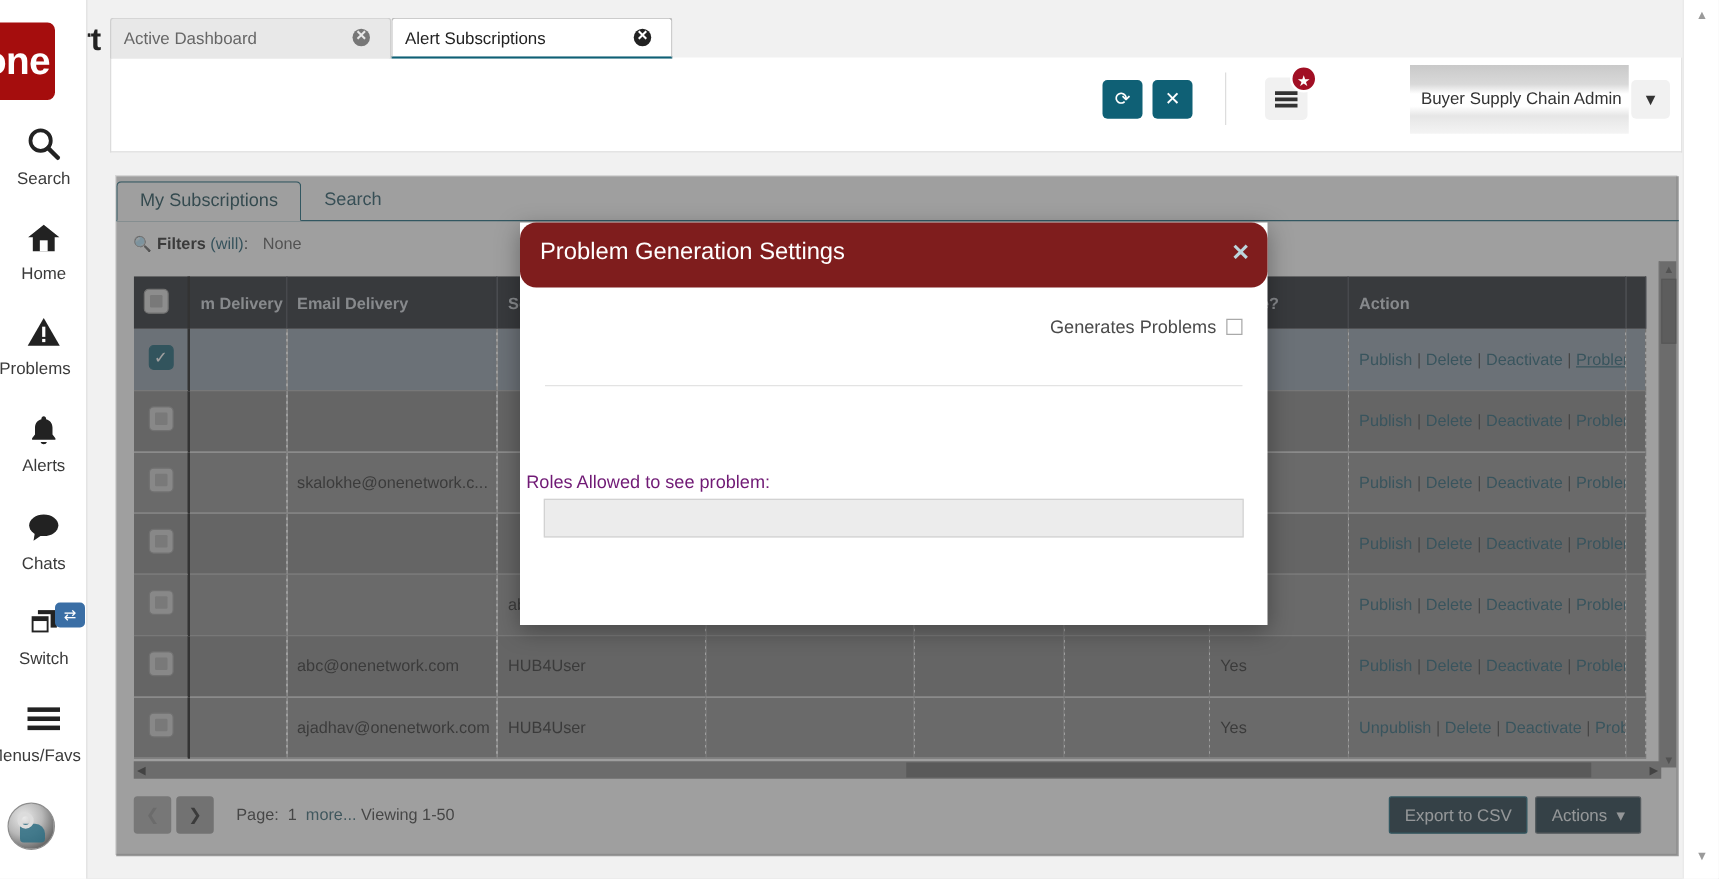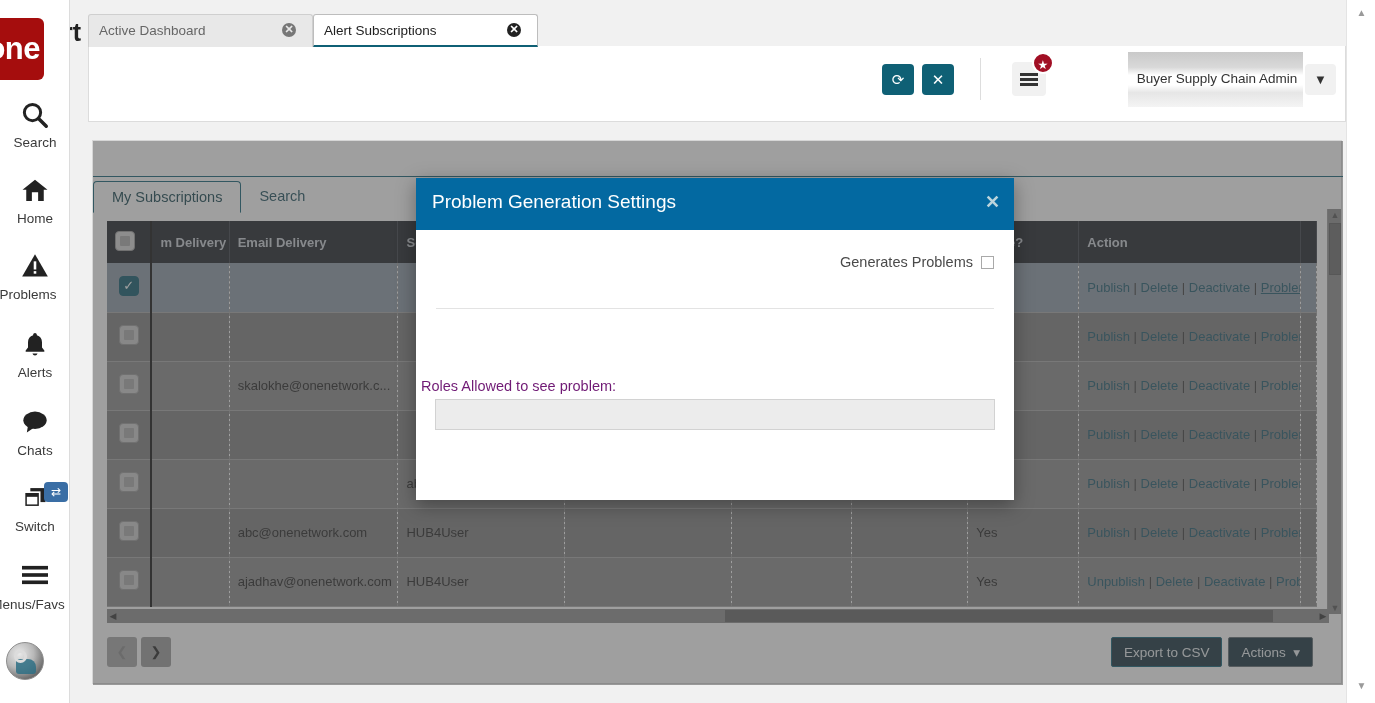--- a/index.html
+++ b/index.html
@@ -135,21 +135,20 @@
   #dim-veil {
     position: absolute; left: 0; top: 0; width: 1250px; height: 544px;
     background: rgba(80,80,80,.55); z-index: 3; pointer-events: none;
   }
 
   .sub-tabs { position: absolute; left: 0; top: 4px; height: 32px; }
   .sub-tab {
     float: left; height: 32px; padding: 7px 18px 0 18px;
     font-size: 14.5px; color: #1b4f5e; cursor: pointer;
     border-radius: 4px 4px 0 0;
-    margin-top: 36px;
   }
   .sub-tab.active {
     background: #fff; border: 1px solid #0f6075; border-bottom: 1px solid #fff;
     color: #14444f; position: relative; z-index: 2;
   }
   #subtab-rule {
     position: absolute; left: 0; top: 35px; width: 1250px; height: 1px; background: #0f6075;
   }
 
   #filter-bar {
@@ -250,21 +249,21 @@
     position: absolute; left: 7px; width: 15px; height: 14px;
     color: #9a9a9a; font-size: 10px; text-align: center; line-height: 14px;
   }
 
   
   #modal {
     position: absolute; left: 416px; top: 178px; width: 598px; height: 322px;
     background: #fff; box-shadow: 0 5px 18px rgba(0,0,0,.35); z-index: 20;
   }
   #modal-head {
-    height: 52px; background: #0369a1; color: #fff; position: relative;
+    height: 52px; background: #7f1d1d; color: #fff; position: relative; border-radius: 13px;
   }
   #modal-title {
     position: absolute; left: 16px; top: 13px; font-size: 19px; font-weight: 400;
   }
   #modal-close {
     position: absolute; right: 14px; top: 13px; font-size: 18px;
     color: #bcd5dc; cursor: pointer; font-weight: 700;
   }
   #modal-body { position: relative; height: 212px; padding: 24px 20px 0 20px; }
   .frm-row { position: relative; height: 21px; font-size: 14.5px; color: #4a4a4a; text-align: right; }
@@ -561,20 +560,26 @@
     <div class="harr" style="right:0">▶</div>
   </div>
 
   <div id="pager">
     <div class="pg-btn dim">
       <span>❮</span>
     </div>
     <div class="pg-btn on">
       <span>❯</span>
     </div>
+    <div id="pg-text">
+      <span>Page:</span>
+      &nbsp;<span>1</span>
+      &nbsp;<a href="#">more...</a>
+      <span>Viewing 1-50</span>
+    </div>
   </div>
 
   <div id="action-bar">
     <div class="act-btn">
       <span>Export to CSV</span>
     </div>
     <div class="act-btn plain">
       <span>Actions</span>
       <span>&nbsp;▾</span>
     </div>

